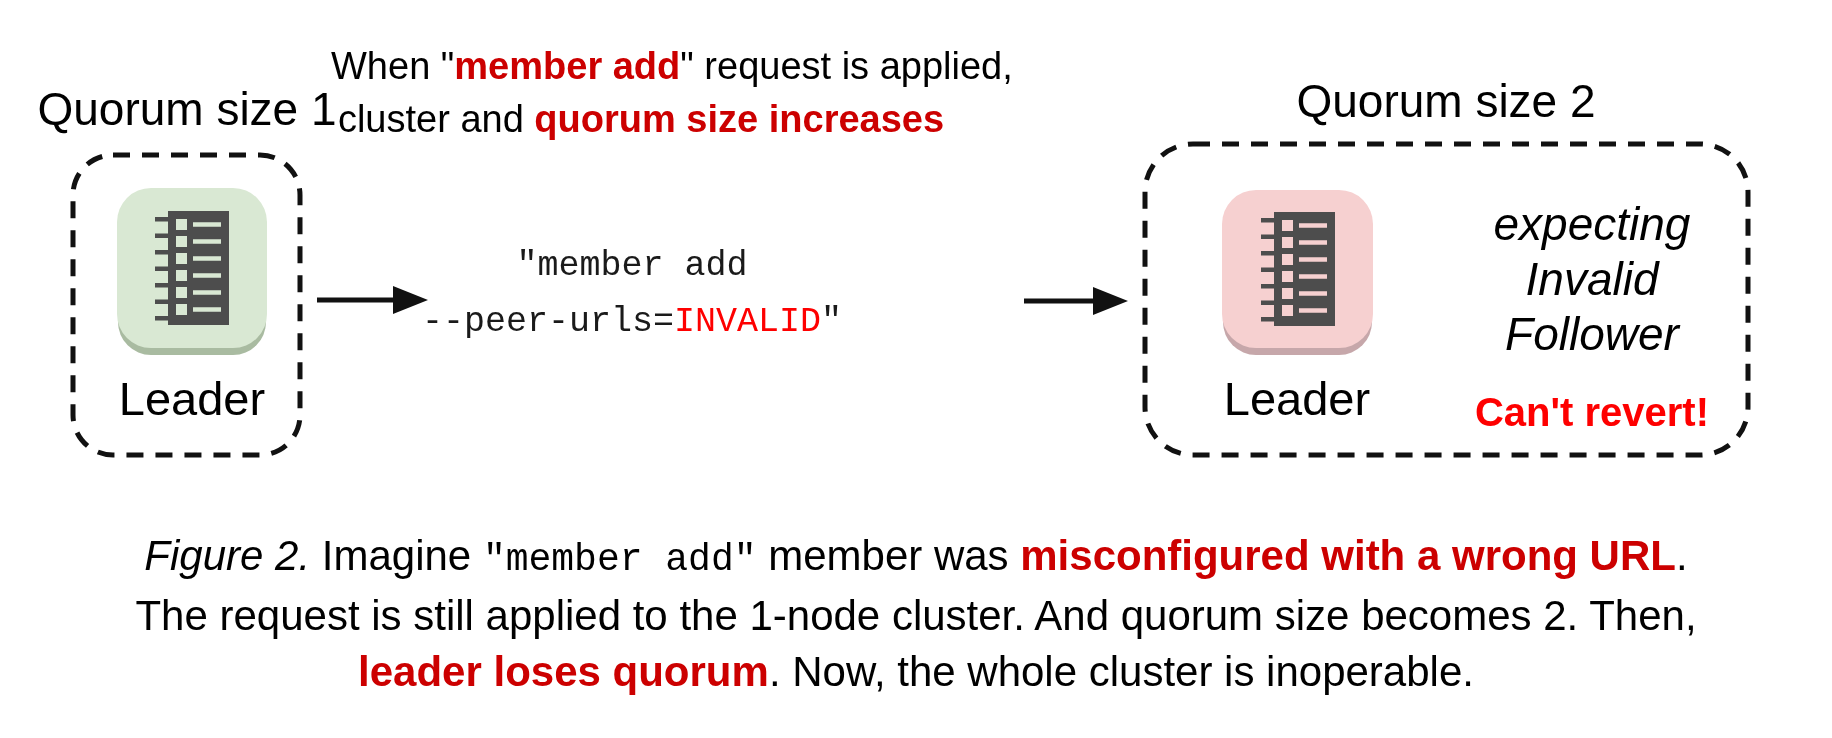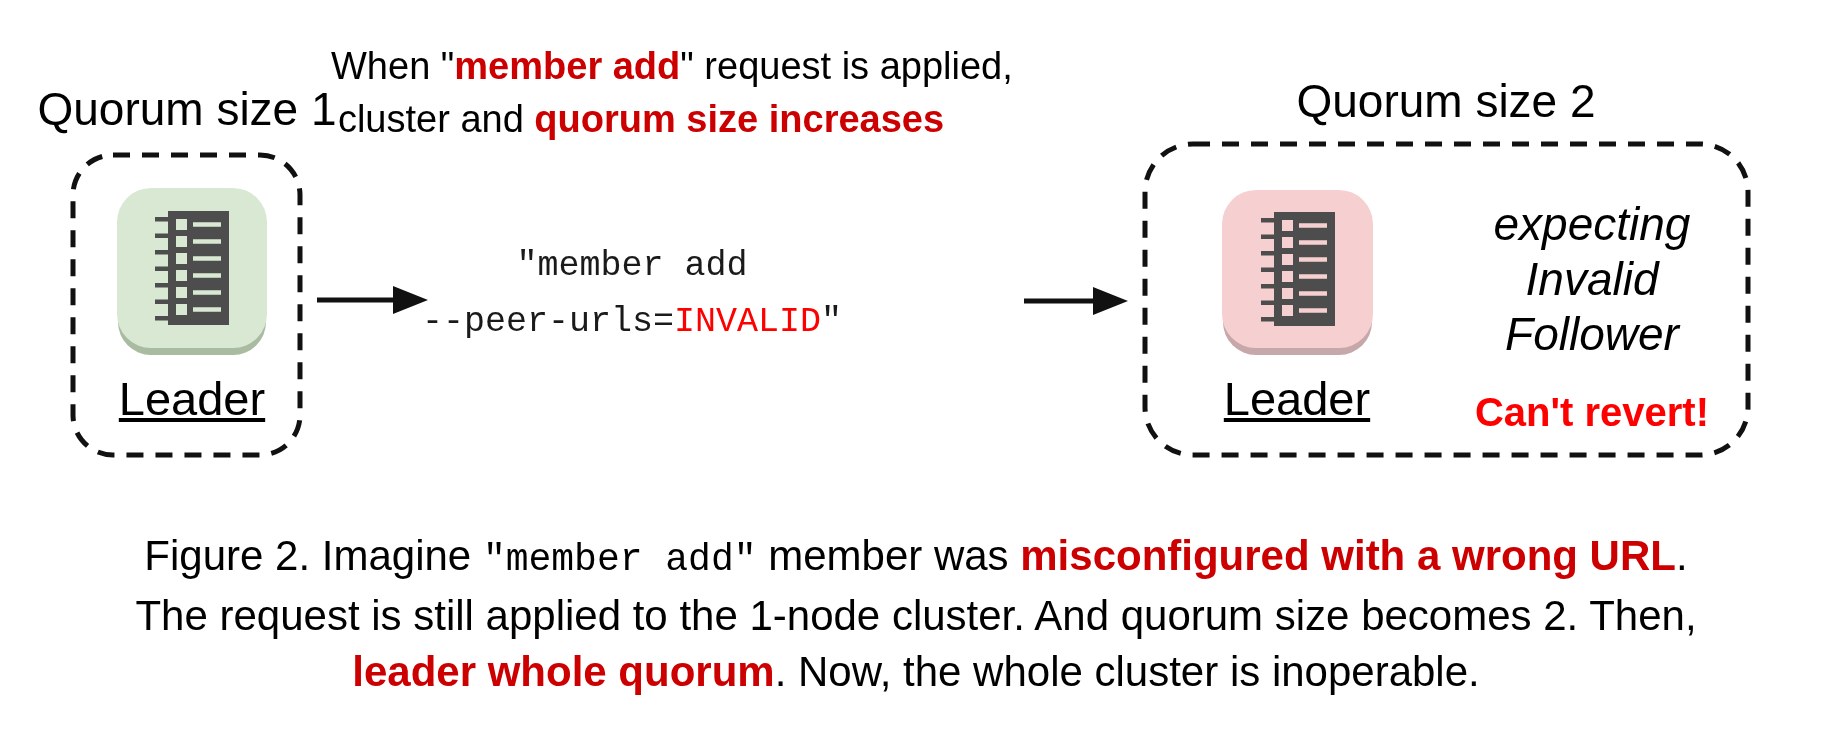--- a/index.html
+++ b/index.html
@@ -5,33 +5,33 @@
   html,body{margin:0;padding:0;background:#ffffff;}
   .canvas{
     position:relative;width:1832px;height:738px;background:#fff;overflow:hidden;
     font-family:"Liberation Sans",sans-serif;color:#000;
   }
   .abs{position:absolute;}
   .nowrap{white-space:nowrap;}
   .center{text-align:center;}
 
   .cluster-title{font-size:46px;line-height:54px;width:300px;}
-  .node-label{font-size:47px;line-height:50px;width:220px;text-decoration:underline;}
+  .node-label{font-size:47px;line-height:50px;width:220px;}
 
   .annotation{font-size:38px;line-height:53px;width:620px;}
   .annotation .em{color:var(--dark-red);font-weight:bold;}
 
   .command{font-family:"Liberation Mono",monospace;font-size:35px;line-height:56px;width:620px;color:#1a1a1a;}
   .command .em{color:var(--bright-red);}
 
   .expecting{font-size:46px;line-height:55px;font-style:italic;width:300px;}
   .warning{font-size:40px;line-height:44px;font-weight:bold;color:var(--bright-red);width:300px;}
 
   .caption{left:0;width:1832px;top:528px;font-size:42px;line-height:56px;}
-  .caption .fig{}
+  .caption .fig{font-style:italic;}
   .caption .mono{font-family:"Liberation Mono",monospace;font-size:38px;}
   .caption .em{color:var(--dark-red);font-weight:bold;}
 
   .tile{border-radius:34px;display:flex;align-items:center;justify-content:center;}
   .tile.green{background:var(--green-tile);box-shadow:0 8px 0 -1px var(--green-tile-shadow);}
   .tile.pink{background:var(--pink-tile);box-shadow:0 8px 0 -1px var(--pink-tile-shadow);}
   .tile svg .dark{fill:var(--icon-dark);}
   .tile.green svg .detail{fill:var(--green-tile);}
   .tile.pink svg .detail{fill:var(--pink-tile);}
 
@@ -132,16 +132,16 @@
 
   <div class="abs expecting center" style="left:1442px;top:197px;">
     <div class="nowrap">expecting</div>
     <div class="nowrap">Invalid</div>
     <div class="nowrap">Follower</div>
   </div>
 
   <div class="abs caption center">
     <div class="nowrap"><span class="fig">Figure 2.</span><span> Imagine </span><span class="mono">"member add"</span><span> member was </span><span class="em">misconfigured with a wrong URL</span><span>.</span></div>
     <div class="nowrap">The request is still applied to the 1-node cluster. And quorum size becomes 2. Then,</div>
-    <div class="nowrap"><span class="em">leader whole quorum</span><span>. Now, the whole cluster is inoperable.</span></div>
+    <div class="nowrap"><span class="em">leader loses quorum</span><span>. Now, the whole cluster is inoperable.</span></div>
   </div>
 
 </div>
 
 </body></html>

